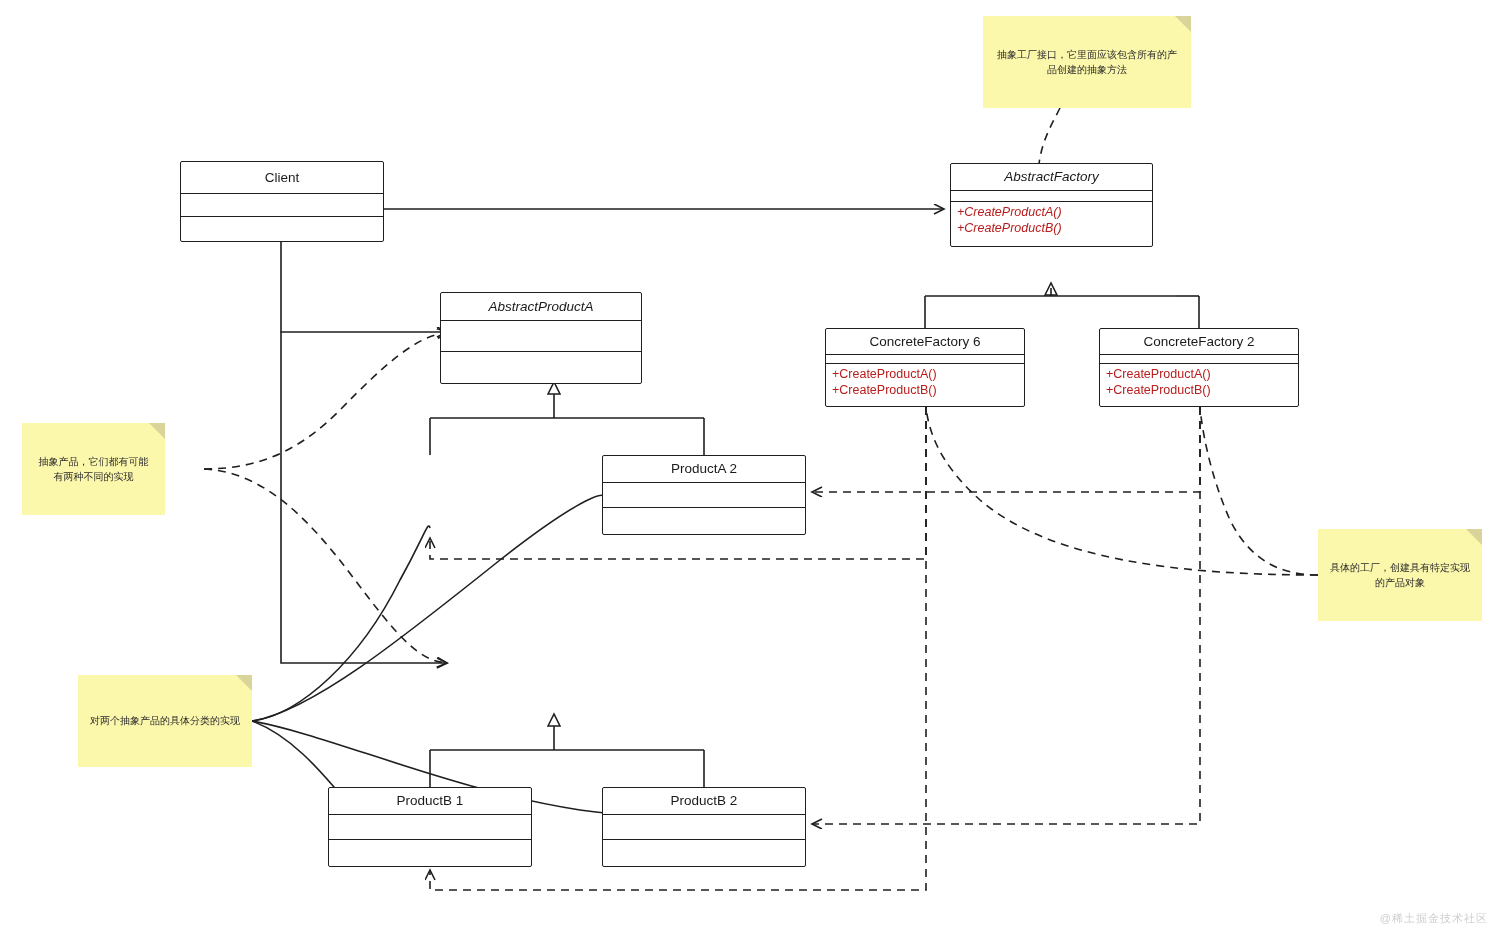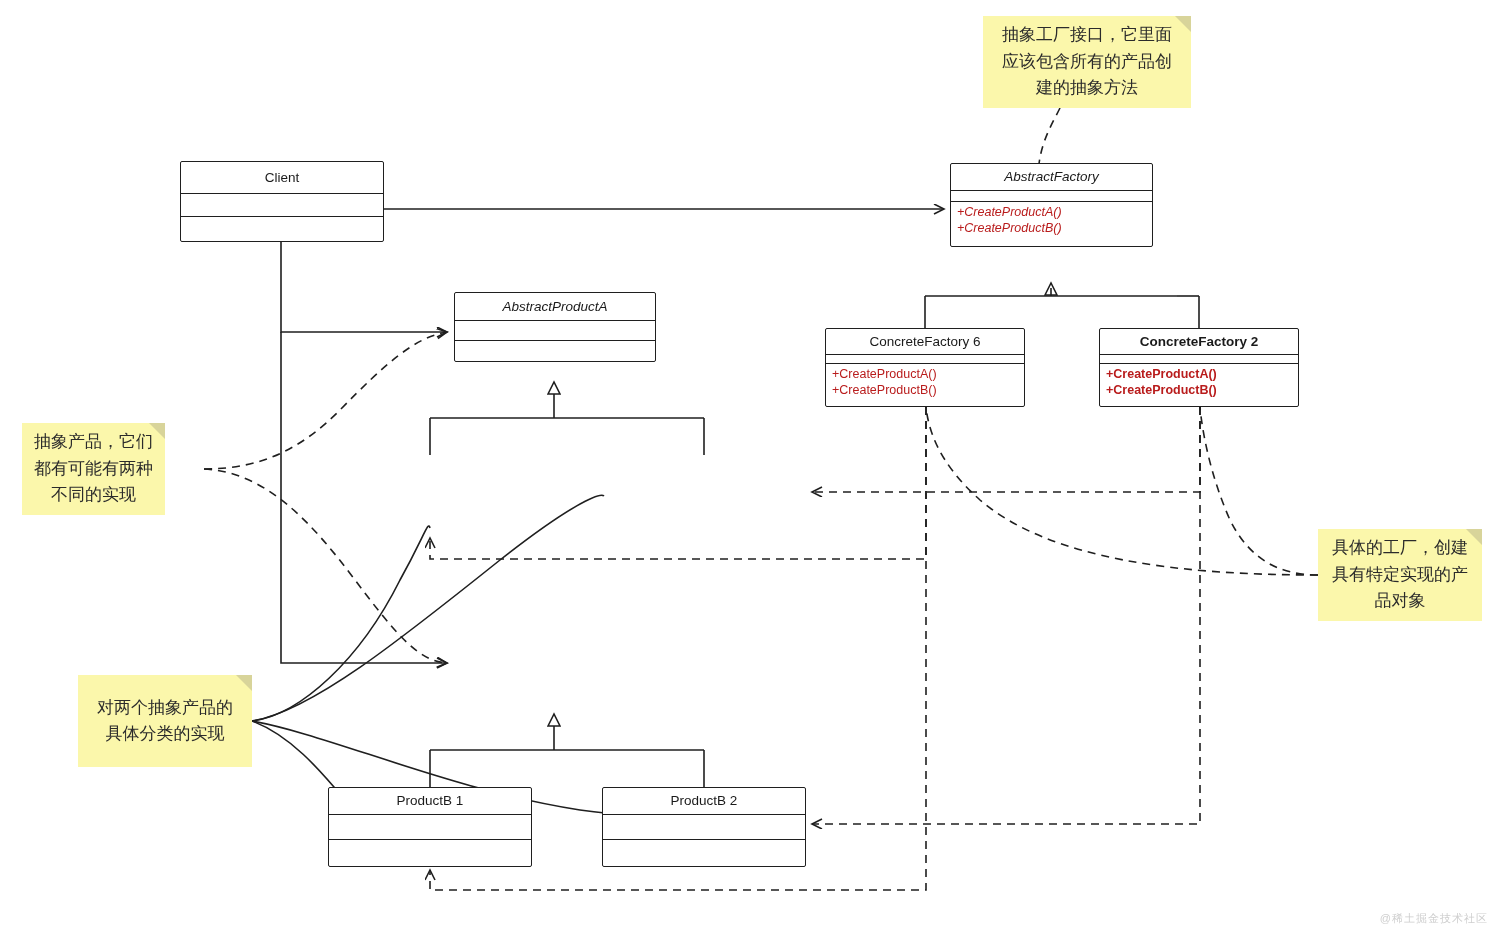--- a/index.html
+++ b/index.html
@@ -67,21 +67,21 @@
     white-space: nowrap;
   }
   .note {
     position: absolute;
     background: #fbf7ab;
     box-sizing: border-box;
     display: flex;
     align-items: center;
     justify-content: center;
     text-align: center;
-    font-size: 17px;
+    font-size: 10px;
     color: #2b2b2b;
     line-height: 1.55;
     padding: 17px 12px;
   }
   .note-fold {
     position: absolute;
     top: 0;
     right: 0;
     width: 0;
     height: 0;
@@ -186,37 +186,42 @@
 
   <div class="uml-box" style="left:825px; top:328px; width:200px; height:79px;">
     <div class="uml-title" style="height:26px;">ConcreteFactory 6</div>
     <div class="uml-attrs"></div>
     <div class="uml-ops">
       <div class="op-line">+CreateProductA()</div>
       <div class="op-line">+CreateProductB()</div>
     </div>
   </div>
 
-  <div class="uml-box" style="left:1099px; top:328px; width:200px; height:79px;font-weight:bold;">
+  <div class="uml-box" style="left:1099px; top:328px; width:200px; height:79px;">
     <div class="uml-title" style="height:26px;">ConcreteFactory 2</div>
     <div class="uml-attrs"></div>
     <div class="uml-ops">
       <div class="op-line">+CreateProductA()</div>
       <div class="op-line">+CreateProductB()</div>
     </div>
   </div>
 
-  <div class="uml-box" style="left:454px; top:292px; width:202px; height:70px;">
+  <div class="uml-box" style="left:440px; top:292px; width:202px; height:92px;">
     <div class="uml-title italic" style="height:28px;">AbstractProductA</div>
     <div class="uml-attrs"></div>
     <div class="uml-ops"></div>
   </div>
 
 
 
+  <div class="uml-box" style="left:602px; top:455px; width:204px; height:80px;">
+    <div class="uml-title" style="height:27px;">ProductA 2</div>
+    <div class="uml-attrs"></div>
+    <div class="uml-ops"></div>
+  </div>
 
   <div class="uml-box" style="left:328px; top:787px; width:204px; height:80px;">
     <div class="uml-title" style="height:27px;">ProductB 1</div>
     <div class="uml-attrs"></div>
     <div class="uml-ops"></div>
   </div>
 
   <div class="uml-box" style="left:602px; top:787px; width:204px; height:80px;">
     <div class="uml-title" style="height:27px;">ProductB 2</div>
     <div class="uml-attrs"></div>

